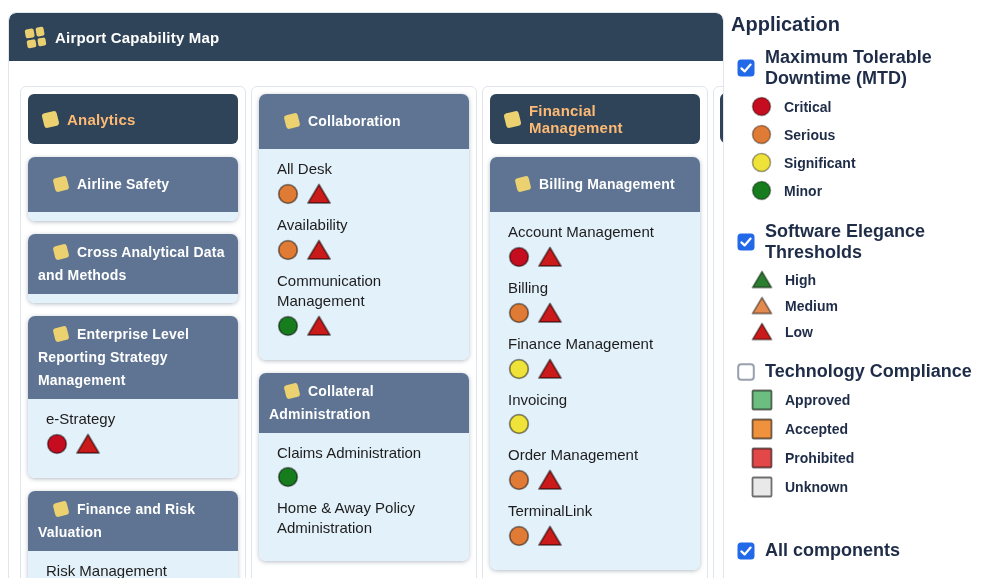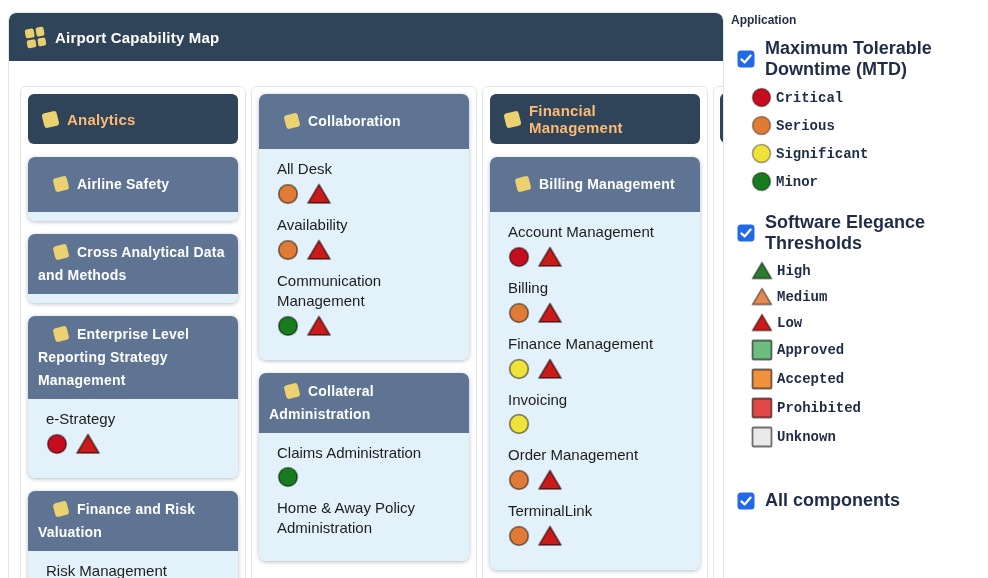--- a/index.html
+++ b/index.html
@@ -39,27 +39,27 @@
   .group-body.empty { height:9px; padding:0; }
   .item { padding:10px 12px 0 18px; }
   .item-label { font-size:15px; color:#1d1d1d; line-height:20px; }
   .shapes { display:flex; align-items:flex-end; gap:7px; margin-top:3px; }
 
   .col-partial { padding:6px; }
   .col-partial .col-header { margin:0; }
 
   
   .sidebar { position:absolute; left:731px; top:13px; width:255px; color:#1e2c48; }
-  .sidebar-title { font-size:12px; font-weight:700; margin-bottom:7px; }
+  .sidebar-title { font-size:20px; font-weight:700; margin-bottom:7px; }
   .filter-row { display:flex; align-items:center; gap:10px; margin:11px 0 0 6px; }
   .filter-row .lbl { font-size:18px; font-weight:600; }
   .filter-row.gap-lg { margin-top:20px; }
   .filter-row.all { margin-top:42px; }
   .filter-row.all .lbl { font-weight:700; }
-  .legend-row { display:flex; align-items:center; gap:4px; margin:7px 0 0 20px;font-family:Liberation Mono, monospace; }
+  .legend-row { display:flex; align-items:center; gap:12px; margin:7px 0 0 20px; }
   .legend-row .lbl { font-size:14px; font-weight:600; }
   .checkbox { width:18px; height:18px; flex:0 0 auto; cursor:pointer; }
 </style>
 </head>
 <body>
 
 <div class="canvas">
   <div class="canvas-header">
     <span class="logo">
         <span></span>
@@ -337,20 +337,26 @@
       </svg>
     <span class="lbl">Medium</span>
   </div>
   <div class="legend-row">
     <svg width="22" height="19">
         <polygon points="11,1.5 20.5,17.5 1.5,17.5" stroke="rgba(0,0,0,0.4)" stroke-width="1.8" stroke-linejoin="round" fill="#cb1a1a"></polygon>
       </svg>
     <span class="lbl">Low</span>
   </div>
 
+  <div class="filter-row gap-lg">
+    <svg class="checkbox" width="18" height="18">
+        <rect x="1.2" y="1.2" width="15.6" height="15.6" rx="3" fill="#ffffff" stroke="#98a0ad" stroke-width="2"></rect>
+      </svg>
+    <span class="lbl">Technology Compliance</span>
+  </div>
   <div class="legend-row">
     <svg width="22" height="22">
         <rect x="1.5" y="1.5" width="19" height="19" rx="1" stroke="rgba(0,0,0,0.55)" stroke-width="1.8" fill="#6cbd7f"></rect>
       </svg>
     <span class="lbl">Approved</span>
   </div>
   <div class="legend-row">
     <svg width="22" height="22">
         <rect x="1.5" y="1.5" width="19" height="19" rx="1" stroke="rgba(0,0,0,0.55)" stroke-width="1.8" fill="#f0913d"></rect>
       </svg>

